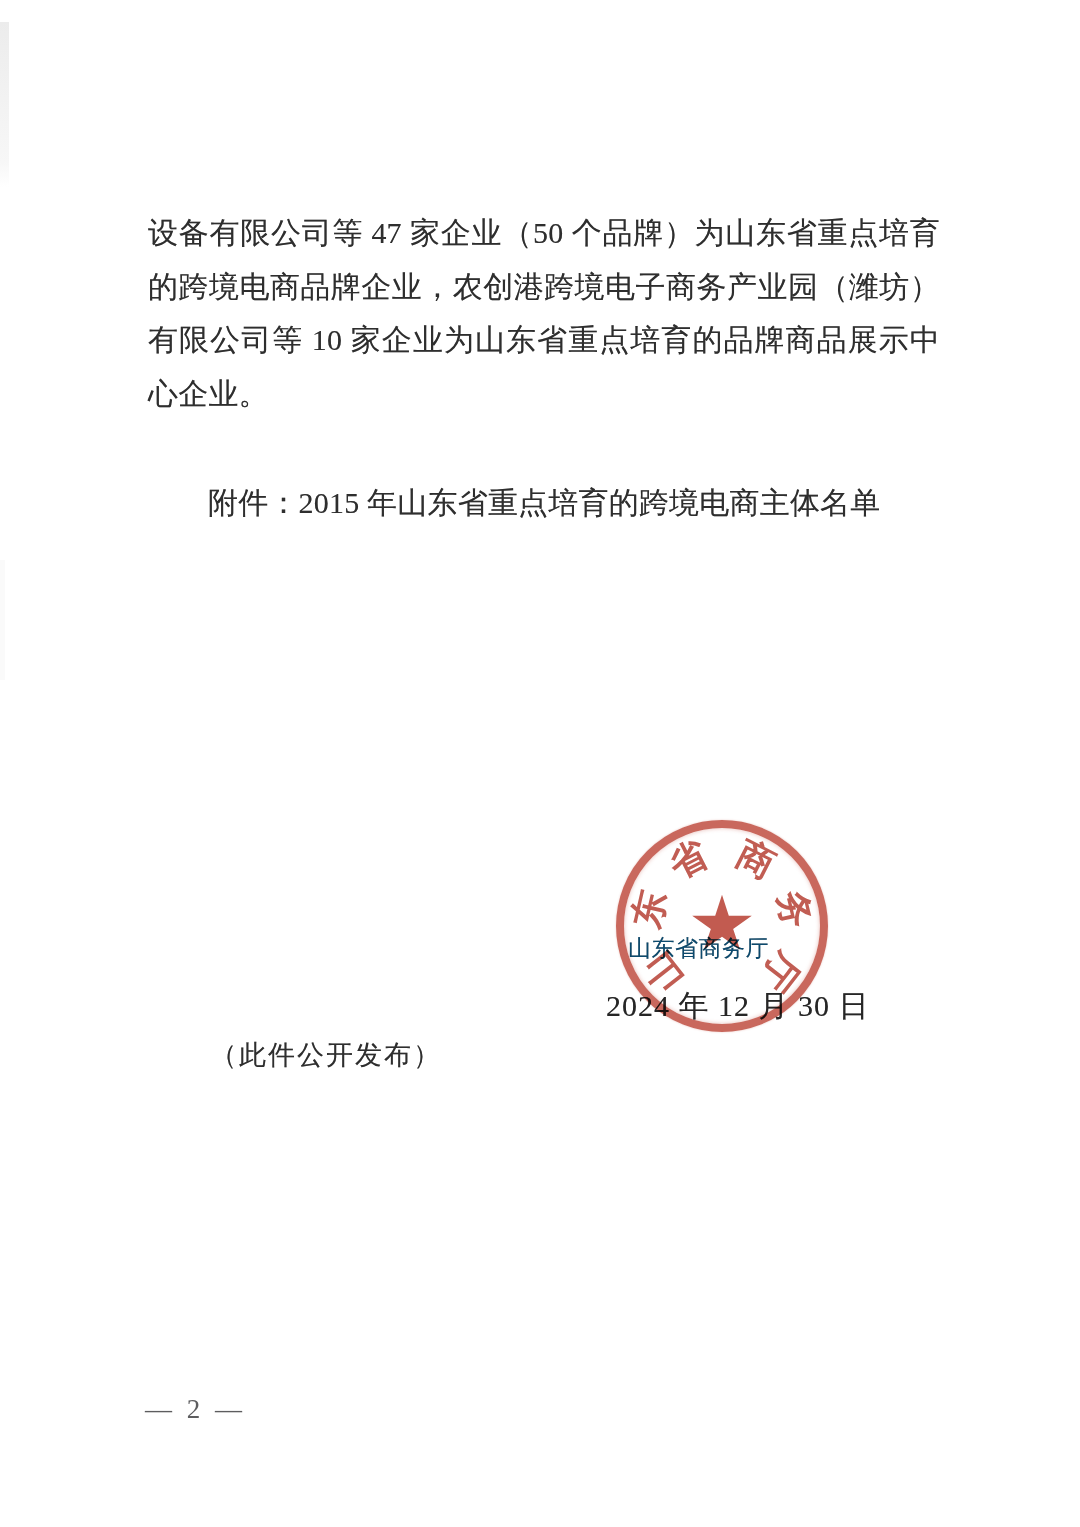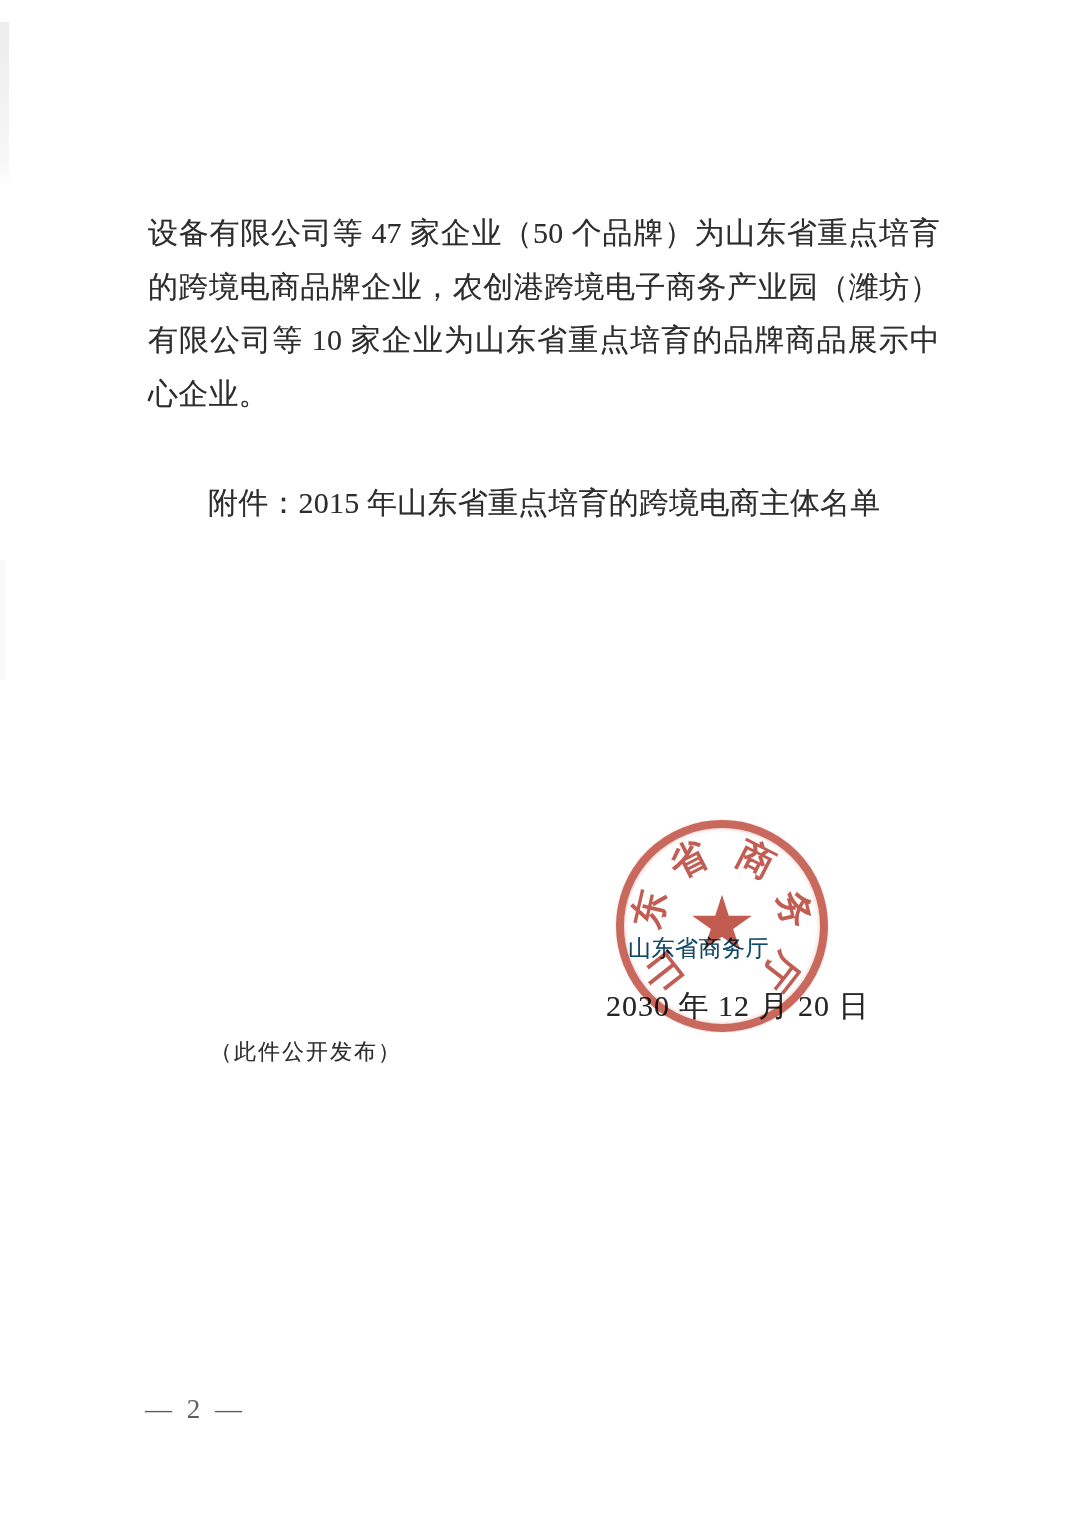--- a/index.html
+++ b/index.html
@@ -54,21 +54,21 @@
   }
   .attachment-line {
     margin-top: 56px !important;
     text-indent: 2em;
   }
 
   .publish-note {
     position: absolute;
     left: 210px;
     top: 1037px;
-    font-size: 22px;
+    font-size: 27px;
     color: #2e2e2e;
     letter-spacing: 2px;
     text-shadow: 0 0 0.6px rgba(60,60,60,0.45);
     text-align: center;
   }
 
   .signature-agency {
     position: absolute;
     left: 628px;
     top: 933px;
@@ -153,21 +153,21 @@
 
   <div class="edge-strip"></div>
   <div class="edge-strip-2"></div>
 
   <div class="body-text">
     <p>设备有限公司等 47 家企业（50 个品牌）为山东省重点培育的跨境电商品牌企业，农创港跨境电子商务产业园（潍坊）有限公司等 10 家企业为山东省重点培育的品牌商品展示中心企业。</p>
     <p class="attachment-line">附件：2015 年山东省重点培育的跨境电商主体名单</p>
   </div>
 
   <div class="signature-agency">山东省商务厅</div>
-  <div class="signature-date">2030 年 12 月 20 日</div>
+  <div class="signature-date">2024 年 12 月 30 日</div>
 
   <div class="seal">
     <div class="seal-ring"></div>
     <div class="seal-star"></div>
     <span class="seal-char sc0">山</span>
     <span class="seal-char sc1">东</span>
     <span class="seal-char sc2">省</span>
     <span class="seal-char sc3">商</span>
     <span class="seal-char sc4">务</span>
     <span class="seal-char sc5">厅</span>

